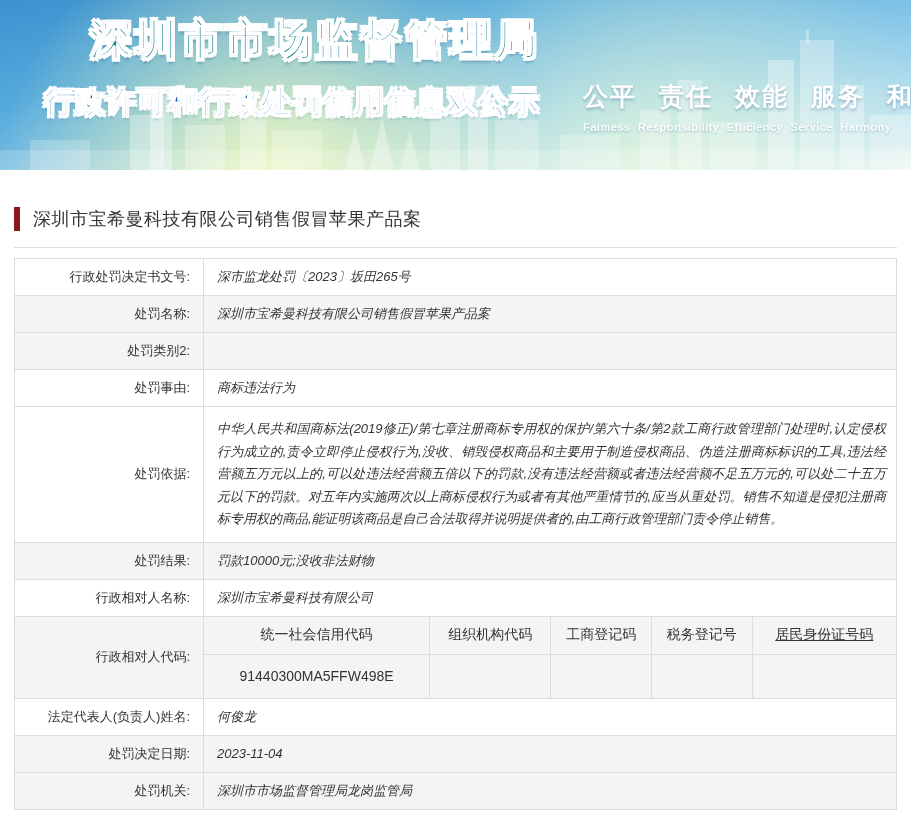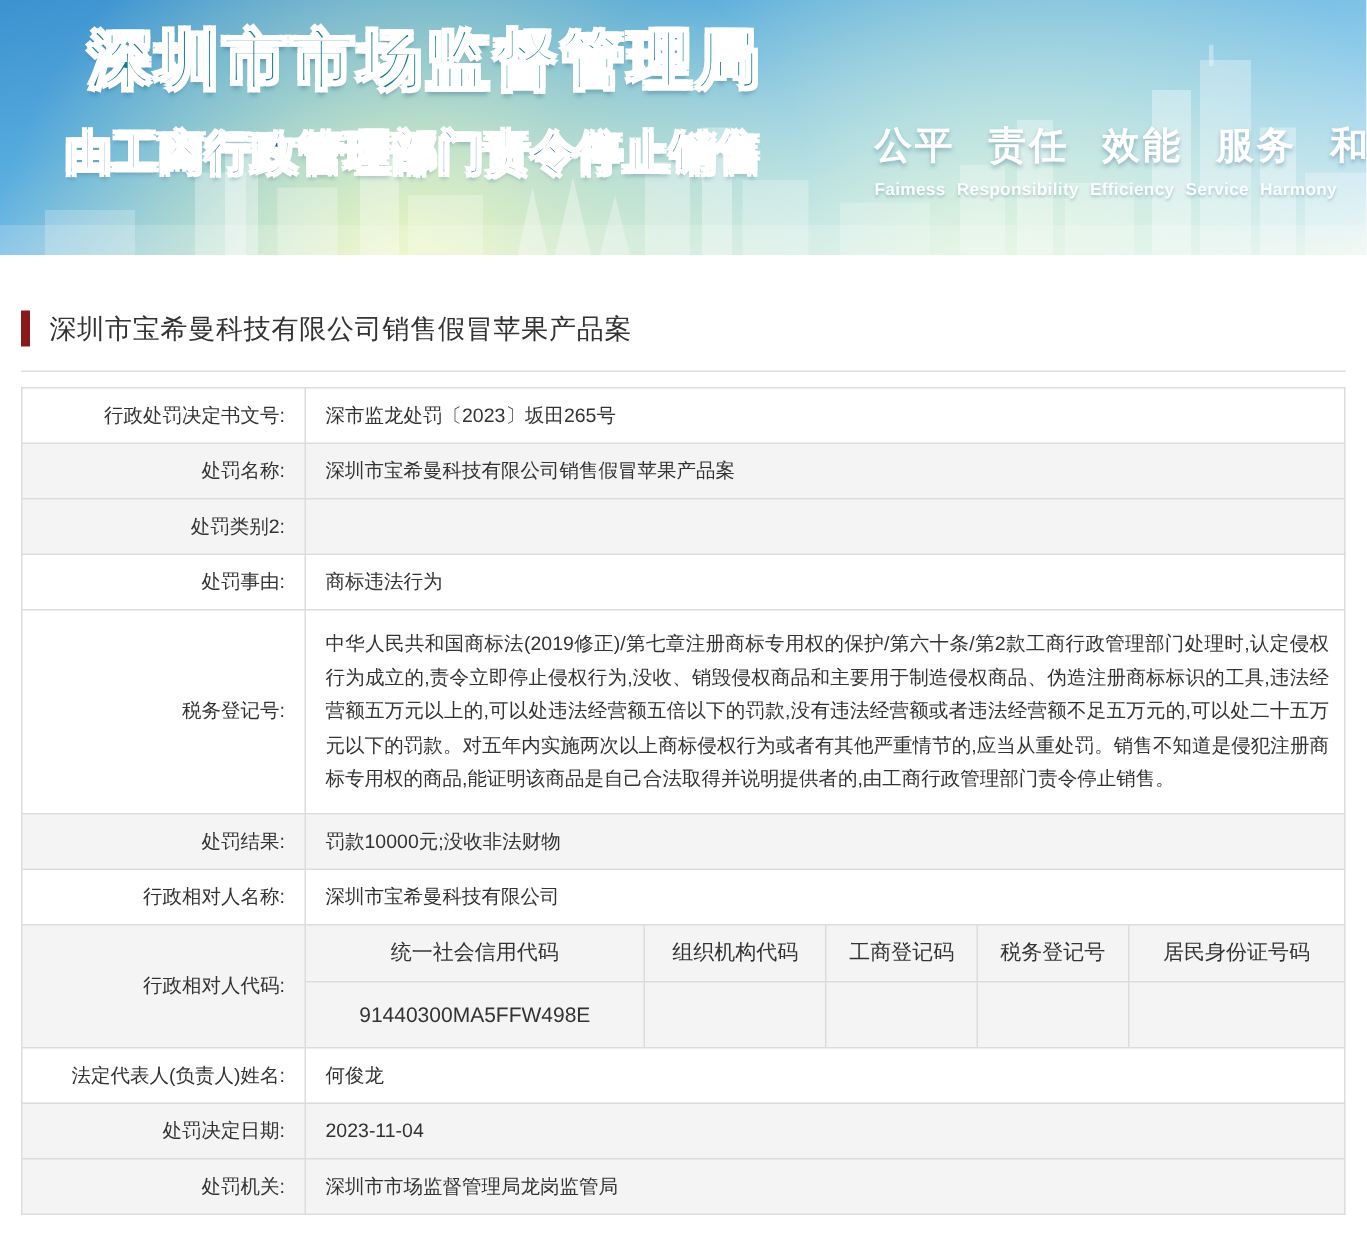--- a/index.html
+++ b/index.html
@@ -51,32 +51,32 @@
   .red-bar{width:6px; height:24px; background:var(--accent-red); margin-right:13px; flex:none;}
   .page-title{font-size:18px; font-weight:400; color:var(--text); letter-spacing:.5px;}
   .divider{border:none; border-top:1px solid #dddddd; margin-top:15px;}
   
   table.info{width:883px; border-collapse:collapse; margin-top:10px; table-layout:fixed;}
   table.info td{border:1px solid var(--border); vertical-align:middle; font-size:13px; color:var(--text);}
   td.label-cell{
     width:189px; text-align:right; padding:8px 13px 8px 24px; background:transparent;
     line-height:18px;
   }
-  td.value-cell{padding:8px 10px 8px 13px; line-height:18px;}
+  td.value-cell{padding:8px 10px 8px 13px; line-height:18px;font-style:italic;}
   tr.shade td{background:var(--row-shade);}
   tr.normal td{height:37px;}
   td.value-cell.tall{line-height:22.5px; padding-top:11px; padding-bottom:11px; text-align:justify;}
   
   td.nested-cell{padding:0;}
   table.nested{width:100%; border-collapse:collapse; table-layout:fixed;}
   table.nested td{
     border:none; border-right:1px solid var(--border);
     text-align:center; font-size:14px; color:var(--text);
   }
-  table.nested td:last-child{border-right:none;}
+  table.nested td:last-child{border-right:none;text-decoration:underline;}
   table.nested tr.nhead td{height:38px; border-bottom:1px solid var(--border);}
   table.nested tr.nval td{height:43px;}
 </style>
 </head>
 <body>
 
 <div class="page">
 
   <header class="banner">
     <svg class="skyline" viewBox="0 0 911 140" preserveAspectRatio="none" aria-hidden="true">
@@ -100,21 +100,21 @@
         <rect x="800" y="10" width="34" height="130" opacity="0.30"></rect>
         <rect x="840" y="55" width="24" height="85" opacity="0.33"></rect>
         <rect x="870" y="85" width="41" height="55" opacity="0.28"></rect>
         <rect x="806" y="0" width="3" height="14" opacity="0.35"></rect>
         <rect x="30" y="110" width="60" height="30" opacity="0.22"></rect>
         <rect x="0" y="120" width="911" height="20" opacity="0.18"></rect>
       </g>
     </svg>
     <div class="banner-left">
       <div class="org-name">深圳市市场监督管理局</div>
-      <div class="org-subtitle">由工商行政管理部门责令停止销售</div>
+      <div class="org-subtitle">行政许可和行政处罚信用信息双公示</div>
     </div>
     <div class="banner-right">
       <div class="values-cn">公平 责任 效能 服务 和谐</div>
       <div class="values-en">Faimess Responsibility Efficiency Service Harmony</div>
     </div>
   </header>
 
   <main class="content">
     <div class="page-title-row">
       <span class="red-bar"></span>
@@ -133,21 +133,21 @@
           </tr>
           <tr class="shade normal">
             <td class="label-cell">处罚类别2:</td>
             <td class="value-cell"></td>
           </tr>
           <tr class=" normal">
             <td class="label-cell">处罚事由:</td>
             <td class="value-cell">商标违法行为</td>
           </tr>
           <tr class="">
-            <td class="label-cell">税务登记号:</td>
+            <td class="label-cell">处罚依据:</td>
             <td class="value-cell tall">中华人民共和国商标法(2019修正)/第七章注册商标专用权的保护/第六十条/第2款工商行政管理部门处理时,认定侵权行为成立的,责令立即停止侵权行为,没收、销毁侵权商品和主要用于制造侵权商品、伪造注册商标标识的工具,违法经营额五万元以上的,可以处违法经营额五倍以下的罚款,没有违法经营额或者违法经营额不足五万元的,可以处二十五万元以下的罚款。对五年内实施两次以上商标侵权行为或者有其他严重情节的,应当从重处罚。销售不知道是侵犯注册商标专用权的商品,能证明该商品是自己合法取得并说明提供者的,由工商行政管理部门责令停止销售。</td>
           </tr>
           <tr class="shade normal">
             <td class="label-cell">处罚结果:</td>
             <td class="value-cell">罚款10000元;没收非法财物</td>
           </tr>
           <tr class=" normal">
             <td class="label-cell">行政相对人名称:</td>
             <td class="value-cell">深圳市宝希曼科技有限公司</td>
           </tr>

